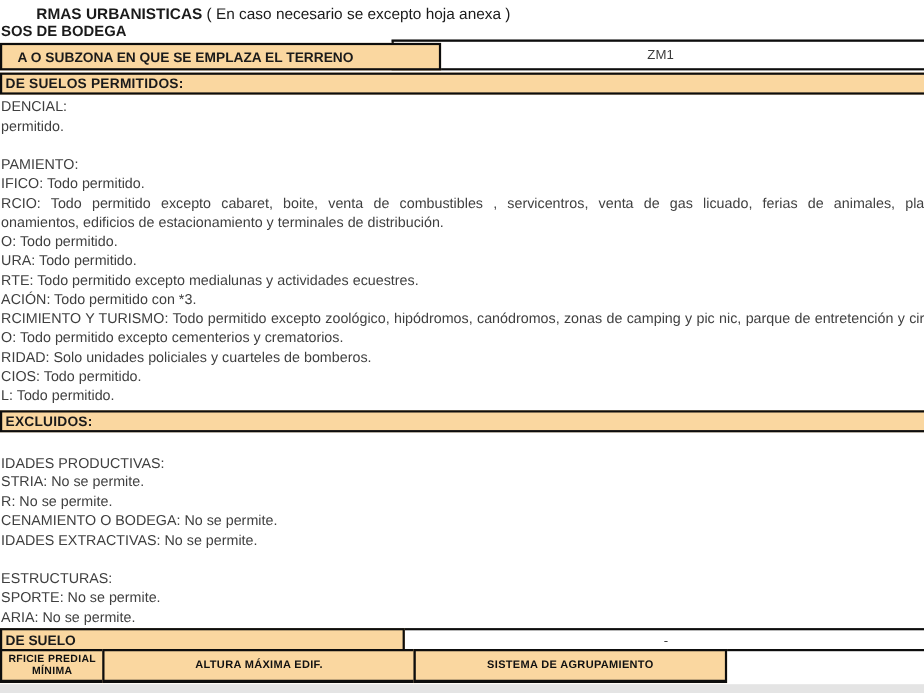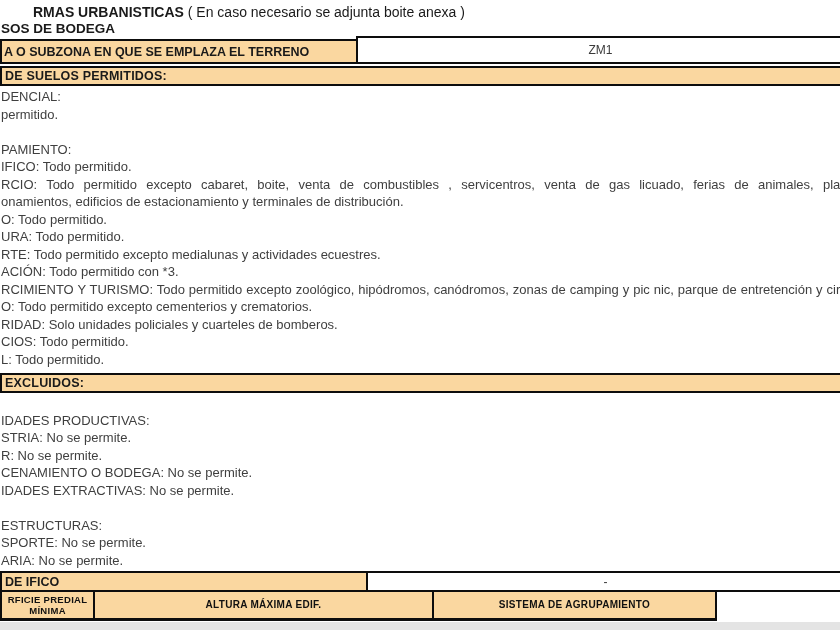--- a/index.html
+++ b/index.html
@@ -11,22 +11,22 @@
   
   #title{top:4px;left:1px;font-size:14px;white-space:nowrap;}
   #title .b{font-weight:bold;margin-left:32px;}
   #subtitle{top:21px;left:1px;font-size:13.5px;font-weight:bold;white-space:nowrap;}
   
   #topline{top:36px;left:356px;width:489px;height:2px;background:#0d0d0d;}
   
   .cell{border:2px solid #0d0d0d;}
   #zm1-cell{top:36px;left:356px;width:489px;height:28px;background:#ffffff;
     display:flex;align-items:center;justify-content:center;font-size:12px;color:#3a3a3a;}
-  #zona-cell{top:39px;left:0;width:358px;height:25px;background:var(--band);
-    display:flex;align-items:center;padding-left:2px;font-size:12.5px;font-weight:bold;}
+  #zona-cell{top:39px;left:0;width:401px;height:25px;background:var(--band);
+    display:flex;align-items:center;padding-left:14px;font-size:12.5px;font-weight:bold;}
   
   .band{left:0;width:845px;height:20px;background:var(--band);border:2px solid #0d0d0d;
     display:flex;align-items:center;padding-left:3px;font-size:12.5px;font-weight:bold;letter-spacing:.2px;}
   #band-permitidos{top:66px;}
   #band-excluidos{top:373px;}
   
   .lines{left:1px;width:853px;}
   #lines-permitidos{top:88px;}
   #lines-excluidos{top:394px;}
   .bodyline{height:17.5px;line-height:17.5px;font-size:13px;color:#3f3f3f;white-space:nowrap;overflow:visible;}
@@ -35,33 +35,33 @@
   #suelo-cell{top:571px;left:0;width:368px;height:21px;background:var(--band);
     display:flex;align-items:center;padding-left:3px;font-size:12.5px;font-weight:bold;}
   #suelo-value{top:571px;left:366px;width:479px;height:21px;background:#ffffff;
     display:flex;align-items:center;justify-content:center;font-size:12px;color:#3a3a3a;}
   
   #bottom-table{top:590px;left:0;width:992px;height:31px;display:flex;}
   #bottom-table .hcell{box-sizing:border-box;background:var(--band);border:2px solid #0d0d0d;
     border-bottom-width:3px;margin-left:-2px;display:flex;align-items:center;justify-content:center;
     text-align:center;font-weight:bold;font-size:10px;letter-spacing:.3px;color:#111;white-space:pre-line;line-height:1.2;}
   #bottom-table .hcell:first-child{margin-left:0;font-size:9.5px;}
-  #hc1{width:95px;}#hc2{width:273px;}#hc3{width:341px;}#hc4{width:285px;}
+  #hc1{width:95px;}#hc2{width:273px;}#hc3{width:285px;}#hc4{width:285px;}
   #gray-strip{top:622px;left:0;width:845px;height:8px;background:#e4e4e4;}
   
   #watermark{top:549px;left:262px;font-size:50px;font-weight:bold;letter-spacing:3px;
     color:rgba(226,226,226,0.72);z-index:60;pointer-events:none;white-space:nowrap;}
 </style>
 </head>
 <body>
 
 <div id="doc" style="--band:#fad7a0;">
 
   <div class="abs" id="title">
-    <span class="b">RMAS URBANISTICAS</span><span> ( En caso necesario se adjunta boite anexa )</span>
+    <span class="b">RMAS URBANISTICAS</span><span> ( En caso necesario se excepto hoja anexa )</span>
   </div>
   <div class="abs" id="subtitle">SOS DE BODEGA</div>
 
   <div class="abs" id="topline"></div>
 
   <div class="abs cell" id="zm1-cell">
     <span>ZM1</span>
   </div>
   <div class="abs cell" id="zona-cell">
     <span>A O SUBZONA EN QUE SE EMPLAZA EL TERRENO</span>
@@ -101,21 +101,21 @@
       <div class="bodyline">ESTRUCTURAS:</div>
       <div class="bodyline">SPORTE: No se permite.</div>
       <div class="bodyline">ARIA: No se permite.</div>
     </div>
 
 
   <div class="abs cell" id="suelo-value">
     <span>-</span>
   </div>
   <div class="abs cell" id="suelo-cell">
-    <span>DE IFICO</span>
+    <span>DE SUELO</span>
   </div>
 
   <div class="abs" id="bottom-table">
     <div class="hcell" id="hc1">RFICIE PREDIAL
 MÍNIMA</div>
     <div class="hcell" id="hc3">ALTURA MÁXIMA EDIF.</div>
     <div class="hcell" id="hc4">SISTEMA DE AGRUPAMIENTO</div>
   </div>
 
   <div class="abs" id="gray-strip"></div>

